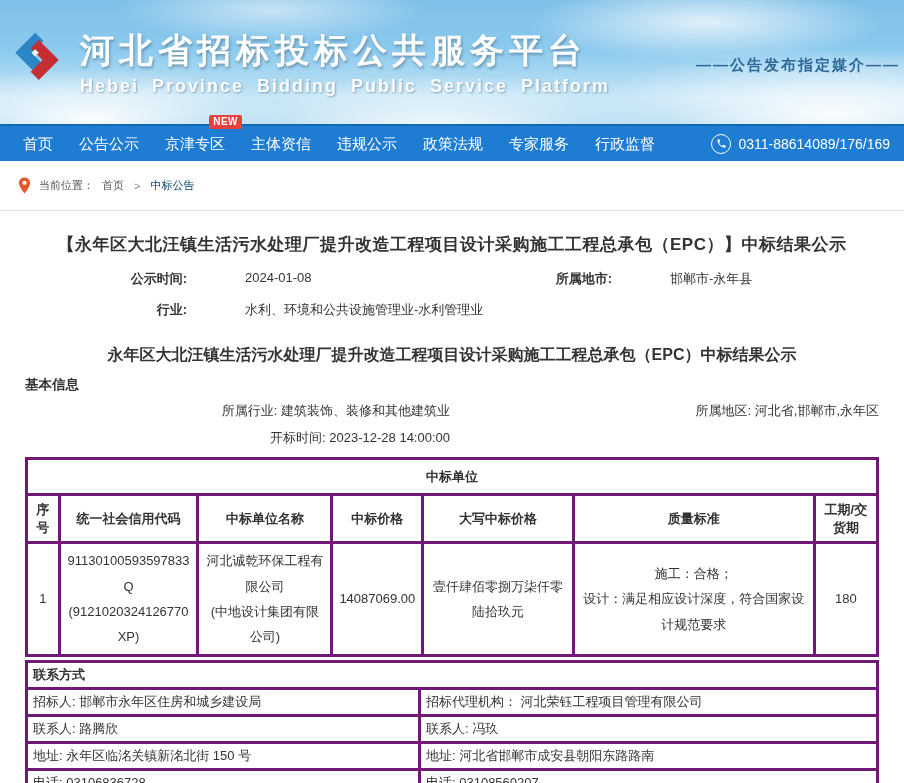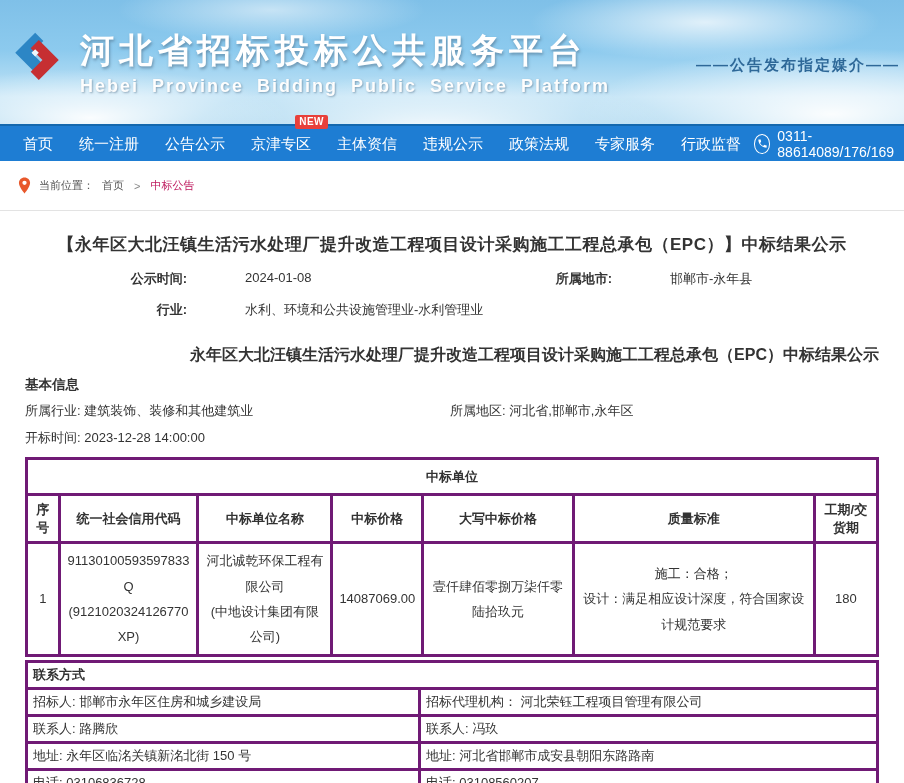--- a/index.html
+++ b/index.html
@@ -53,32 +53,32 @@
     width:20px; height:20px; border:1px solid #fff; border-radius:50%;
     display:flex; align-items:center; justify-content:center;
   }
   .nav-phone-num { font-size:14px; }
   
   .crumb {
     height:50px; display:flex; align-items:center; gap:8px; padding:0 18px;
     border-bottom:1px solid #e3e3e3; font-size:11px; color:#555;
   }
   .crumb .sep { color:#888; margin:0 2px; }
-  .crumb .cur { color:#be185d; cursor:pointer; }
+  .crumb .cur { color:#0c4a6e; cursor:pointer; }
   .crumb .home { cursor:pointer; }
   
   main { padding:0 25px; }
   h1 { font-size:17px; font-weight:bold; text-align:center; color:#333; margin:22px 0 14px; letter-spacing:.5px; }
   .meta-grid { display:grid; grid-template-columns:220px 285px 140px 1fr; row-gap:13px; font-size:13px; margin-bottom:26px; }
   .meta-label { font-weight:bold; text-align:right; padding-right:58px; white-space:nowrap; }
   .meta-label2 { font-weight:bold; text-align:right; padding-right:58px; white-space:nowrap; }
-  h2 { font-size:16px; font-weight:bold; text-align:right; color:#333; margin:24px 0 10px; }
+  h2 { font-size:16px; font-weight:bold; text-align:center; color:#333; margin:24px 0 10px; }
   .sec-head { font-size:13.5px; font-weight:bold; margin:4px 0 8px; }
   .bid-line { font-size:13px; margin:0 0 12px; }
-  .info-grid { display:grid; grid-template-columns:425px 1fr; row-gap:9px; font-size:13px; margin-bottom:10px; }
+  .info-grid { display:grid; grid-template-columns:425px 1fr; row-gap:9px; font-size:13px; margin-bottom:10px;text-align:right; }
   
   table { width:100%; border-collapse:collapse; font-size:13px; color:#333; }
   table, td, th { border:3px solid #701a75; }
   table { border-width:2px; }
   .cap-cell { font-weight:bold; text-align:left; padding:4px 6px; height:24px; }
   .win-table th { font-weight:bold; text-align:center; padding:4px 3px; height:48px; background:#fff; }
   .win-table td { text-align:center; vertical-align:middle; padding:4px 6px; line-height:1.95; }
   .pre { white-space:pre-line; }
   .code-cell { word-break:break-all; }
   .win-table .data-row td { height:100px; }
@@ -97,21 +97,20 @@
   </svg>
   <div class="brand">
     <div class="brand-title">河北省招标投标公共服务平台</div>
     <div class="brand-sub">Hebei Province Bidding Public Service Platform</div>
   </div>
   <div class="slogan">——公告发布指定媒介——</div>
 </header>
 
 <nav>
   <div class="nav-item">首页</div>
-  <div class="nav-item">统一注册</div>
   <div class="nav-item">公告公示</div>
   <div class="nav-item">
     <span>京津专区</span>
     <span class="new-badge">NEW</span>
   </div>
   <div class="nav-item">主体资信</div>
   <div class="nav-item">违规公示</div>
   <div class="nav-item">政策法规</div>
   <div class="nav-item">专家服务</div>
   <div class="nav-item">行政监督</div>

